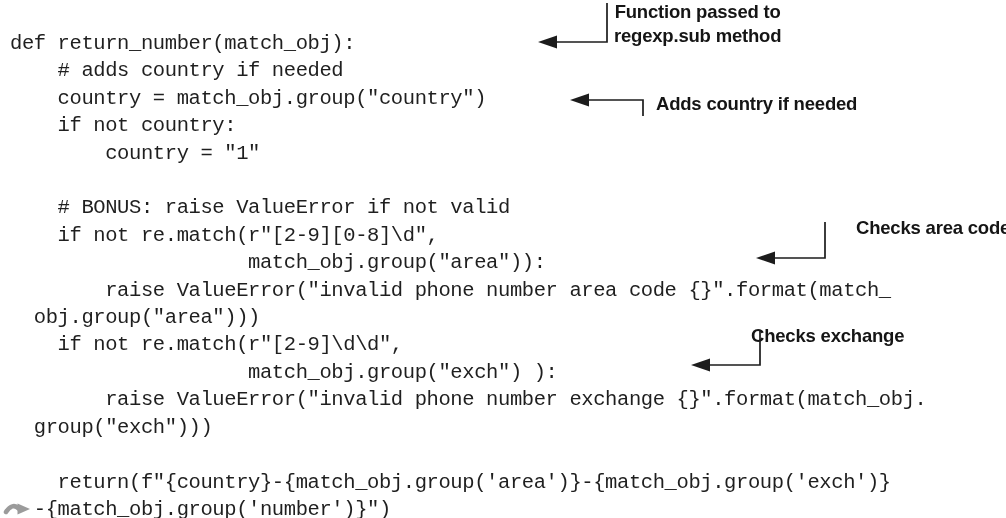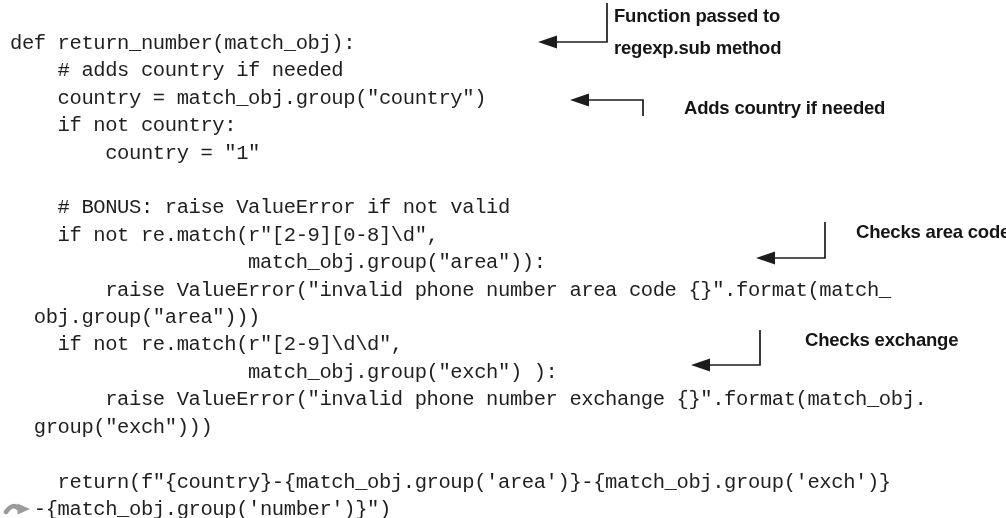--- a/index.html
+++ b/index.html
@@ -22,29 +22,30 @@
     font-family:"Liberation Mono","DejaVu Sans Mono",monospace;
     font-size:20.5px;line-height:27.4px;
     color:var(--code-text);
     white-space:pre;
     letter-spacing:-0.4px;
   }
   .annotation{
     position:absolute;
     font-family:"Liberation Sans","DejaVu Sans",sans-serif;
     font-weight:bold;
-    font-size:18.5px;line-height:32px;
+    font-size:18.5px;line-height:24px;
     color:var(--annotation-text);
     white-space:pre;
     letter-spacing:-0.2px;
+    text-align:center;
   }
   .ann-1{left:614px;top:0px;}
-  .ann-2{left:656px;top:92px;margin-left:28px;}
+  .ann-2{left:656px;top:92px;}
   .ann-3{left:856px;top:216px;}
-  .ann-4{left:805px;top:324px;}
+  .ann-4{left:751px;top:324px;}
   .overlay{
     position:absolute;left:0;top:0;
     pointer-events:none;
   }
   .leader{stroke:var(--leader-line);stroke-width:1.7;fill:none;}
   .leader-head{fill:var(--leader-line);stroke:none;}
   .wrap-marker{position:absolute;left:3px;top:501px;}
   .wrap-tail{stroke:var(--wrap-marker);stroke-width:4.5;fill:none;stroke-linecap:round;}
   .wrap-head{fill:var(--wrap-marker);stroke:none;}
 </style>

